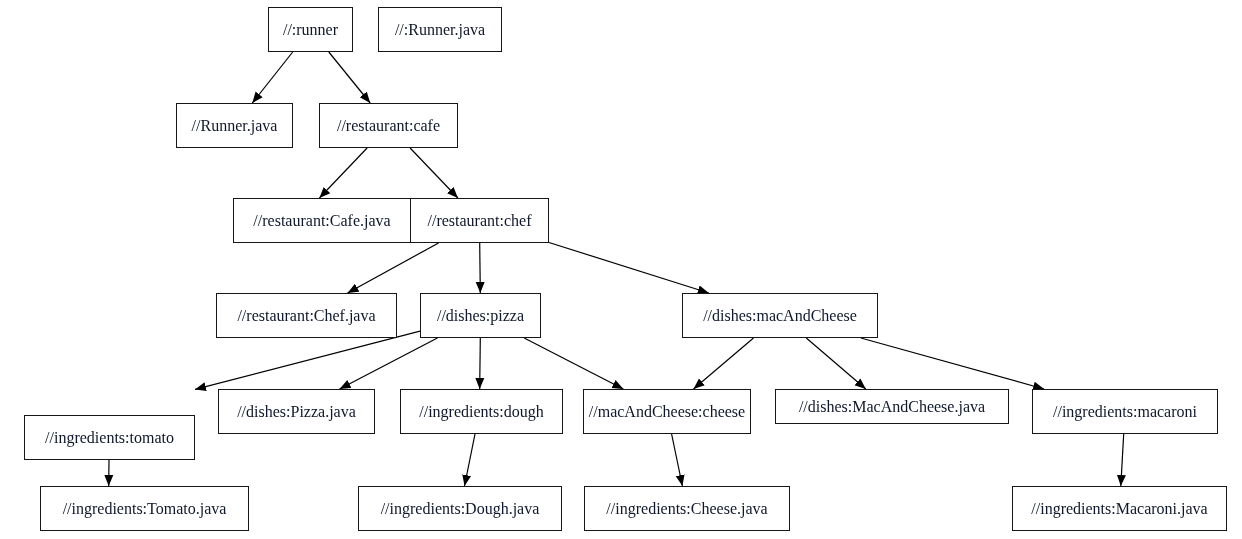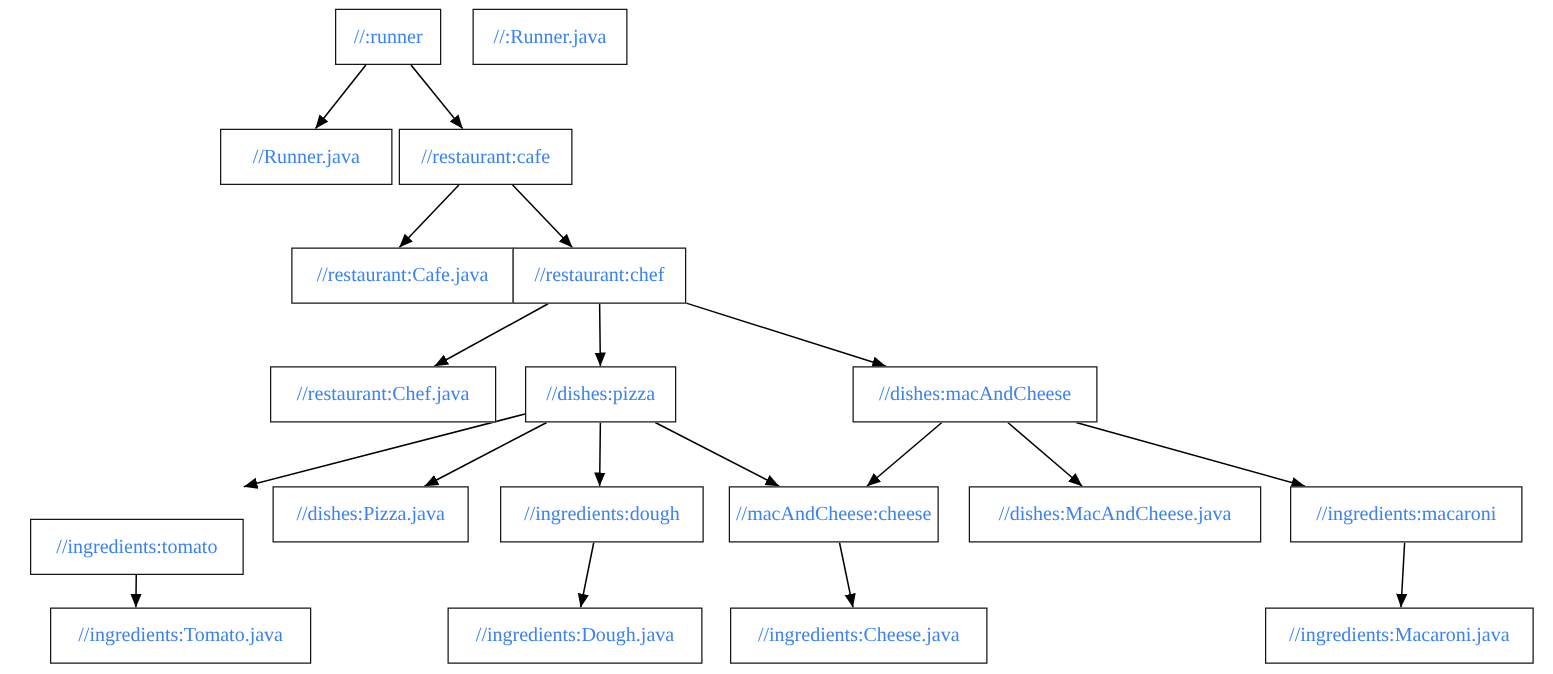--- a/index.html
+++ b/index.html
@@ -24,21 +24,21 @@
   }
   .node {
     position: absolute;
     box-sizing: border-box;
     border: 1px solid #161616;
     background: #ffffff;
     display: flex;
     align-items: center;
     justify-content: center;
     font-size: 16px;
-    color: #3b82f6;
+    color: #0f172a;
     white-space: nowrap;
     z-index: 2;
   }
 </style>
 </head>
 <body>
 
 <div class="canvas">
   <svg class="edge-layer" width="1242" height="539" viewBox="0 0 1242 539" xmlns="http://www.w3.org/2000/svg">
     <defs>
@@ -67,21 +67,21 @@
         <line x1="1123.7" y1="434.0" x2="1120.8" y2="486.0" stroke="#000000" stroke-width="1.2" marker-end="url(#arrowhead)"></line>
       </g>
   </svg>
   <div id="node-group">
       <div class="node" style="left: 268px; top: 7px; width: 85px; height: 45px; background: rgb(255, 255, 255); border-color: rgb(22, 22, 22);">
         <span>//:runner</span>
       </div>
       <div class="node" style="left: 378px; top: 7px; width: 124px; height: 45px; background: rgb(255, 255, 255); border-color: rgb(22, 22, 22);">
         <span>//:Runner.java</span>
       </div>
-      <div class="node" style="left: 176px; top: 103px; width: 138px; height: 45px; background: rgb(255, 255, 255); border-color: rgb(22, 22, 22); justify-content: center;">
+      <div class="node" style="left: 176px; top: 103px; width: 117px; height: 45px; background: rgb(255, 255, 255); border-color: rgb(22, 22, 22); justify-content: center;">
         <span>//Runner.java</span>
       </div>
       <div class="node" style="left: 319px; top: 103px; width: 139px; height: 45px; background: rgb(255, 255, 255); border-color: rgb(22, 22, 22);">
         <span>//restaurant:cafe</span>
       </div>
       <div class="node" style="left: 209px; top: 198px; width: 178px; height: 45px; background: rgb(255, 255, 255); border-color: rgb(22, 22, 22); margin-left: 24px;">
         <span>//restaurant:Cafe.java</span>
       </div>
       <div class="node" style="left: 410px; top: 198px; width: 139px; height: 45px; background: rgb(255, 255, 255); border-color: rgb(22, 22, 22);">
         <span>//restaurant:chef</span>
@@ -100,21 +100,21 @@
       </div>
       <div class="node" style="left: 218px; top: 389px; width: 157px; height: 45px; background: rgb(255, 255, 255); border-color: rgb(22, 22, 22);">
         <span>//dishes:Pizza.java</span>
       </div>
       <div class="node" style="left: 400px; top: 389px; width: 163px; height: 45px; background: rgb(255, 255, 255); border-color: rgb(22, 22, 22);">
         <span>//ingredients:dough</span>
       </div>
       <div class="node" style="left: 583px; top: 389px; width: 168px; height: 45px; background: rgb(255, 255, 255); border-color: rgb(22, 22, 22);">
         <span>//macAndCheese:cheese</span>
       </div>
-      <div class="node" style="left: 775px; top: 389px; width: 234px; height: 45px; background: rgb(255, 255, 255); border-color: rgb(22, 22, 22);">
+      <div class="node" style="left: 775px; top: 389px; width: 234px; height: 35px; background: rgb(255, 255, 255); border-color: rgb(22, 22, 22);">
         <span>//dishes:MacAndCheese.java</span>
       </div>
       <div class="node" style="left: 1032px; top: 389px; width: 186px; height: 45px; background: rgb(255, 255, 255); border-color: rgb(22, 22, 22);">
         <span>//ingredients:macaroni</span>
       </div>
       <div class="node" style="left: 4px; top: 486px; width: 209px; height: 45px; background: rgb(255, 255, 255); border-color: rgb(22, 22, 22); margin-left: 36px;">
         <span>//ingredients:Tomato.java</span>
       </div>
       <div class="node" style="left: 358px; top: 486px; width: 204px; height: 45px; background: rgb(255, 255, 255); border-color: rgb(22, 22, 22);">
         <span>//ingredients:Dough.java</span>

